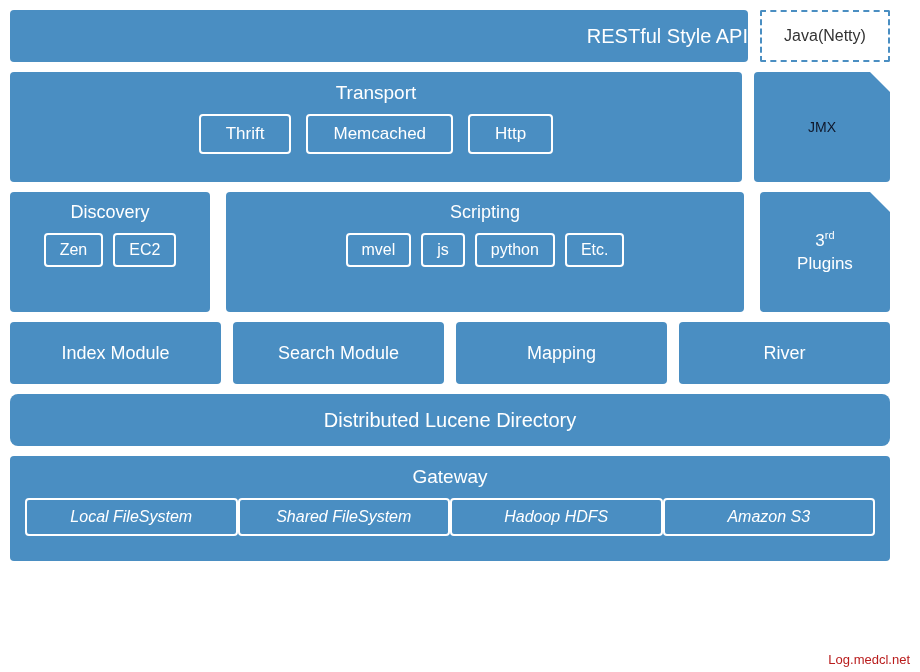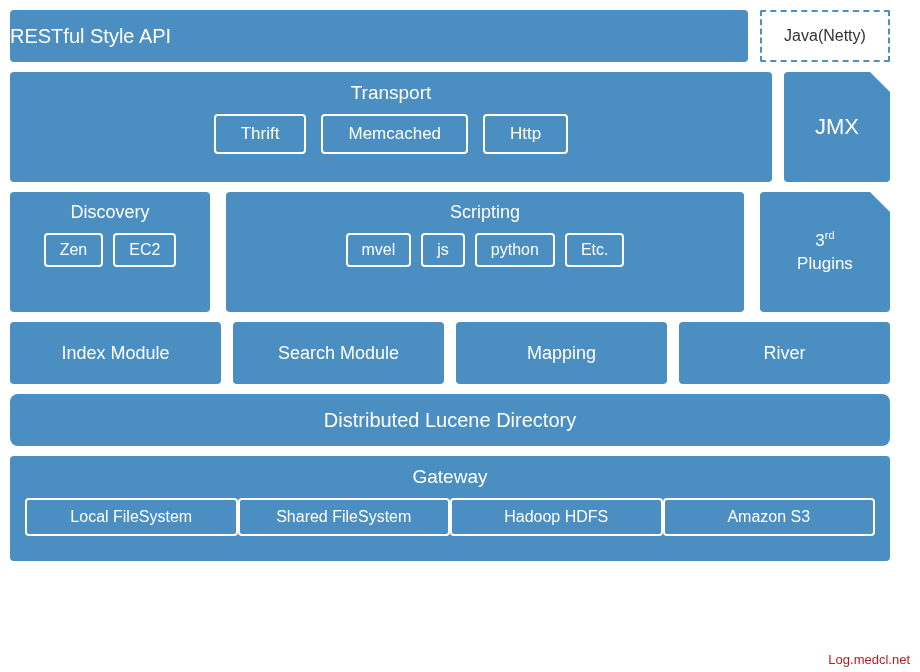--- a/index.html
+++ b/index.html
@@ -41,21 +41,21 @@
       height: 52px;
     }
 
     .restful-api {
       flex: 1;
       height: 52px;
       background: #4a8ec2;
       color: #fff;
       display: flex;
       align-items: center;
-      justify-content: flex-start;
+      justify-content: flex-end;
       font-size: 20px;
       border-radius: 4px;
     }
 
     
     .java-netty {
       width: 130px;
       height: 52px;
       background: transparent;
       border: 2px dashed #4a8ec2;
@@ -102,28 +102,28 @@
       background: transparent;
       border: 2px solid #fff;
       color: #fff;
       padding: 8px 25px;
       font-size: 17px;
       border-radius: 4px;
     }
 
     
     .jmx-box {
-      width: 106px;
+      width: 136px;
       background: #4a8ec2;
       border-radius: 4px 4px 4px 4px;
-      color: #ffffff;
-      display: flex;
-      align-items: center;
-      justify-content: center;
-      font-size: 22px;
+      color: #0f172a;
+      display: flex;
+      align-items: center;
+      justify-content: center;
+      font-size: 14px;
       position: relative;
       clip-path: polygon(0 0, calc(100% - 20px) 0, 100% 20px, 100% 100%, 0 100%);
     }
 
     
     .row3 {
       display: flex;
       gap: 16px;
       margin-bottom: 10px;
       height: 120px;
@@ -241,20 +241,21 @@
       color: #fff;
       font-size: 19px;
       text-align: center;
       margin-bottom: 10px;
     }
 
     .gateway-inner {
       display: flex;
       gap: 0;
       justify-content: space-between;
+      font-style: italic;
     }
 
     .gateway-item {
       background: transparent;
       border: 2px solid #fff;
       color: #fff;
       padding: 8px 18px;
       font-size: 16px;
       border-radius: 4px;
       flex: 1;

